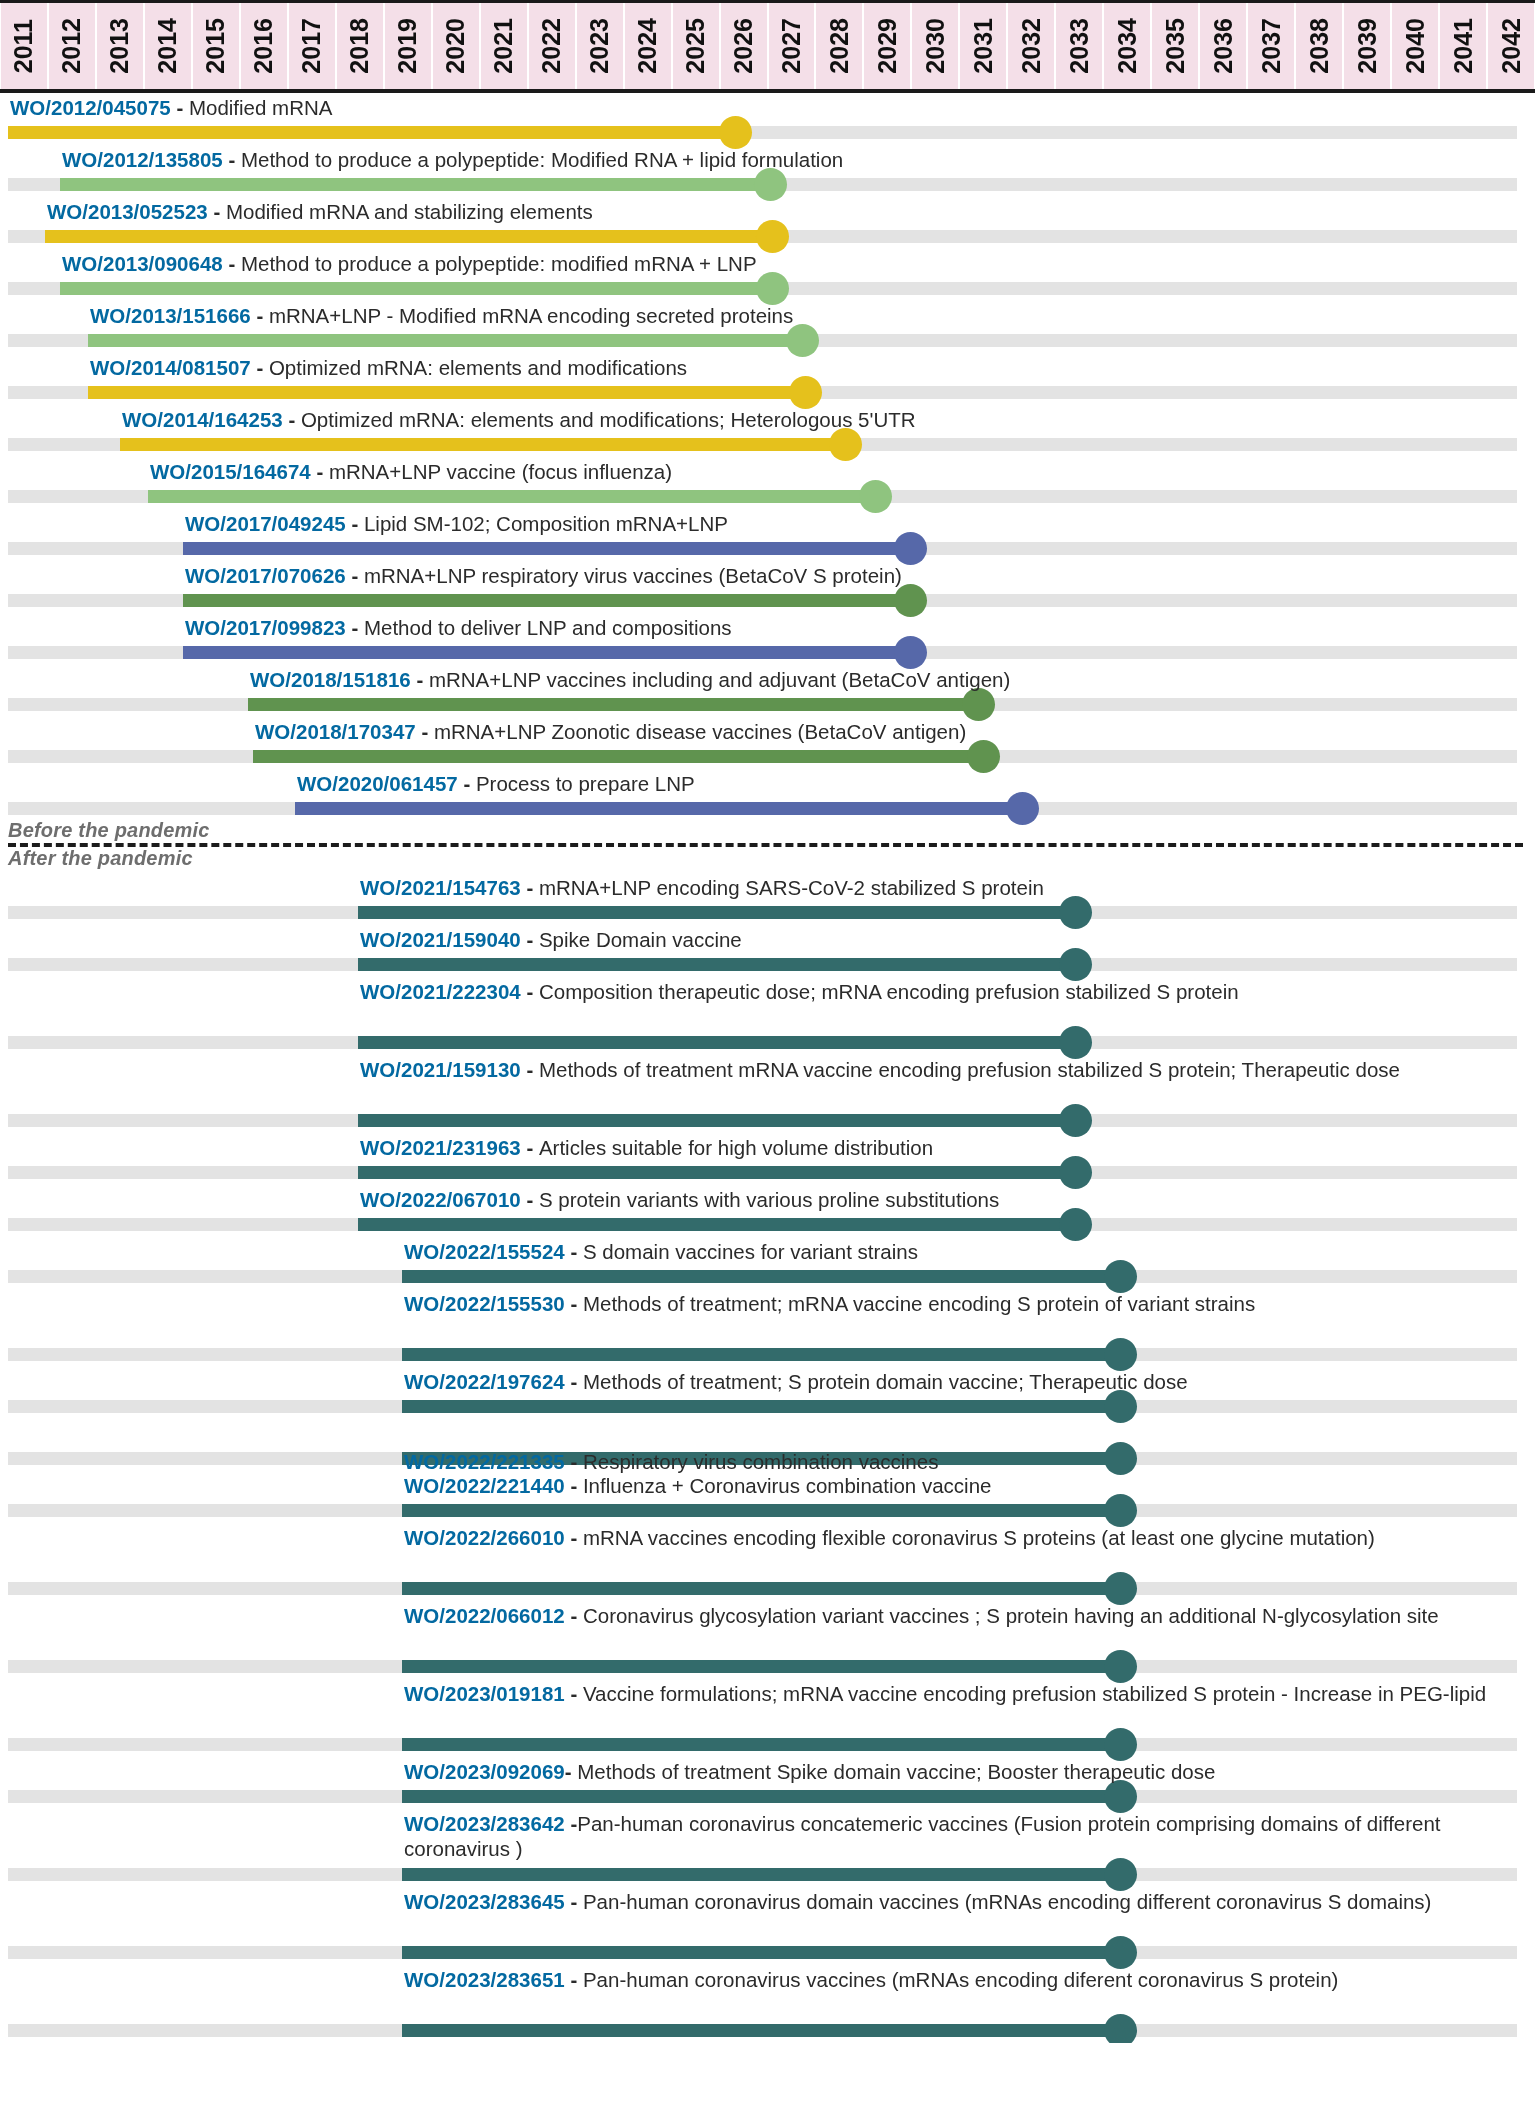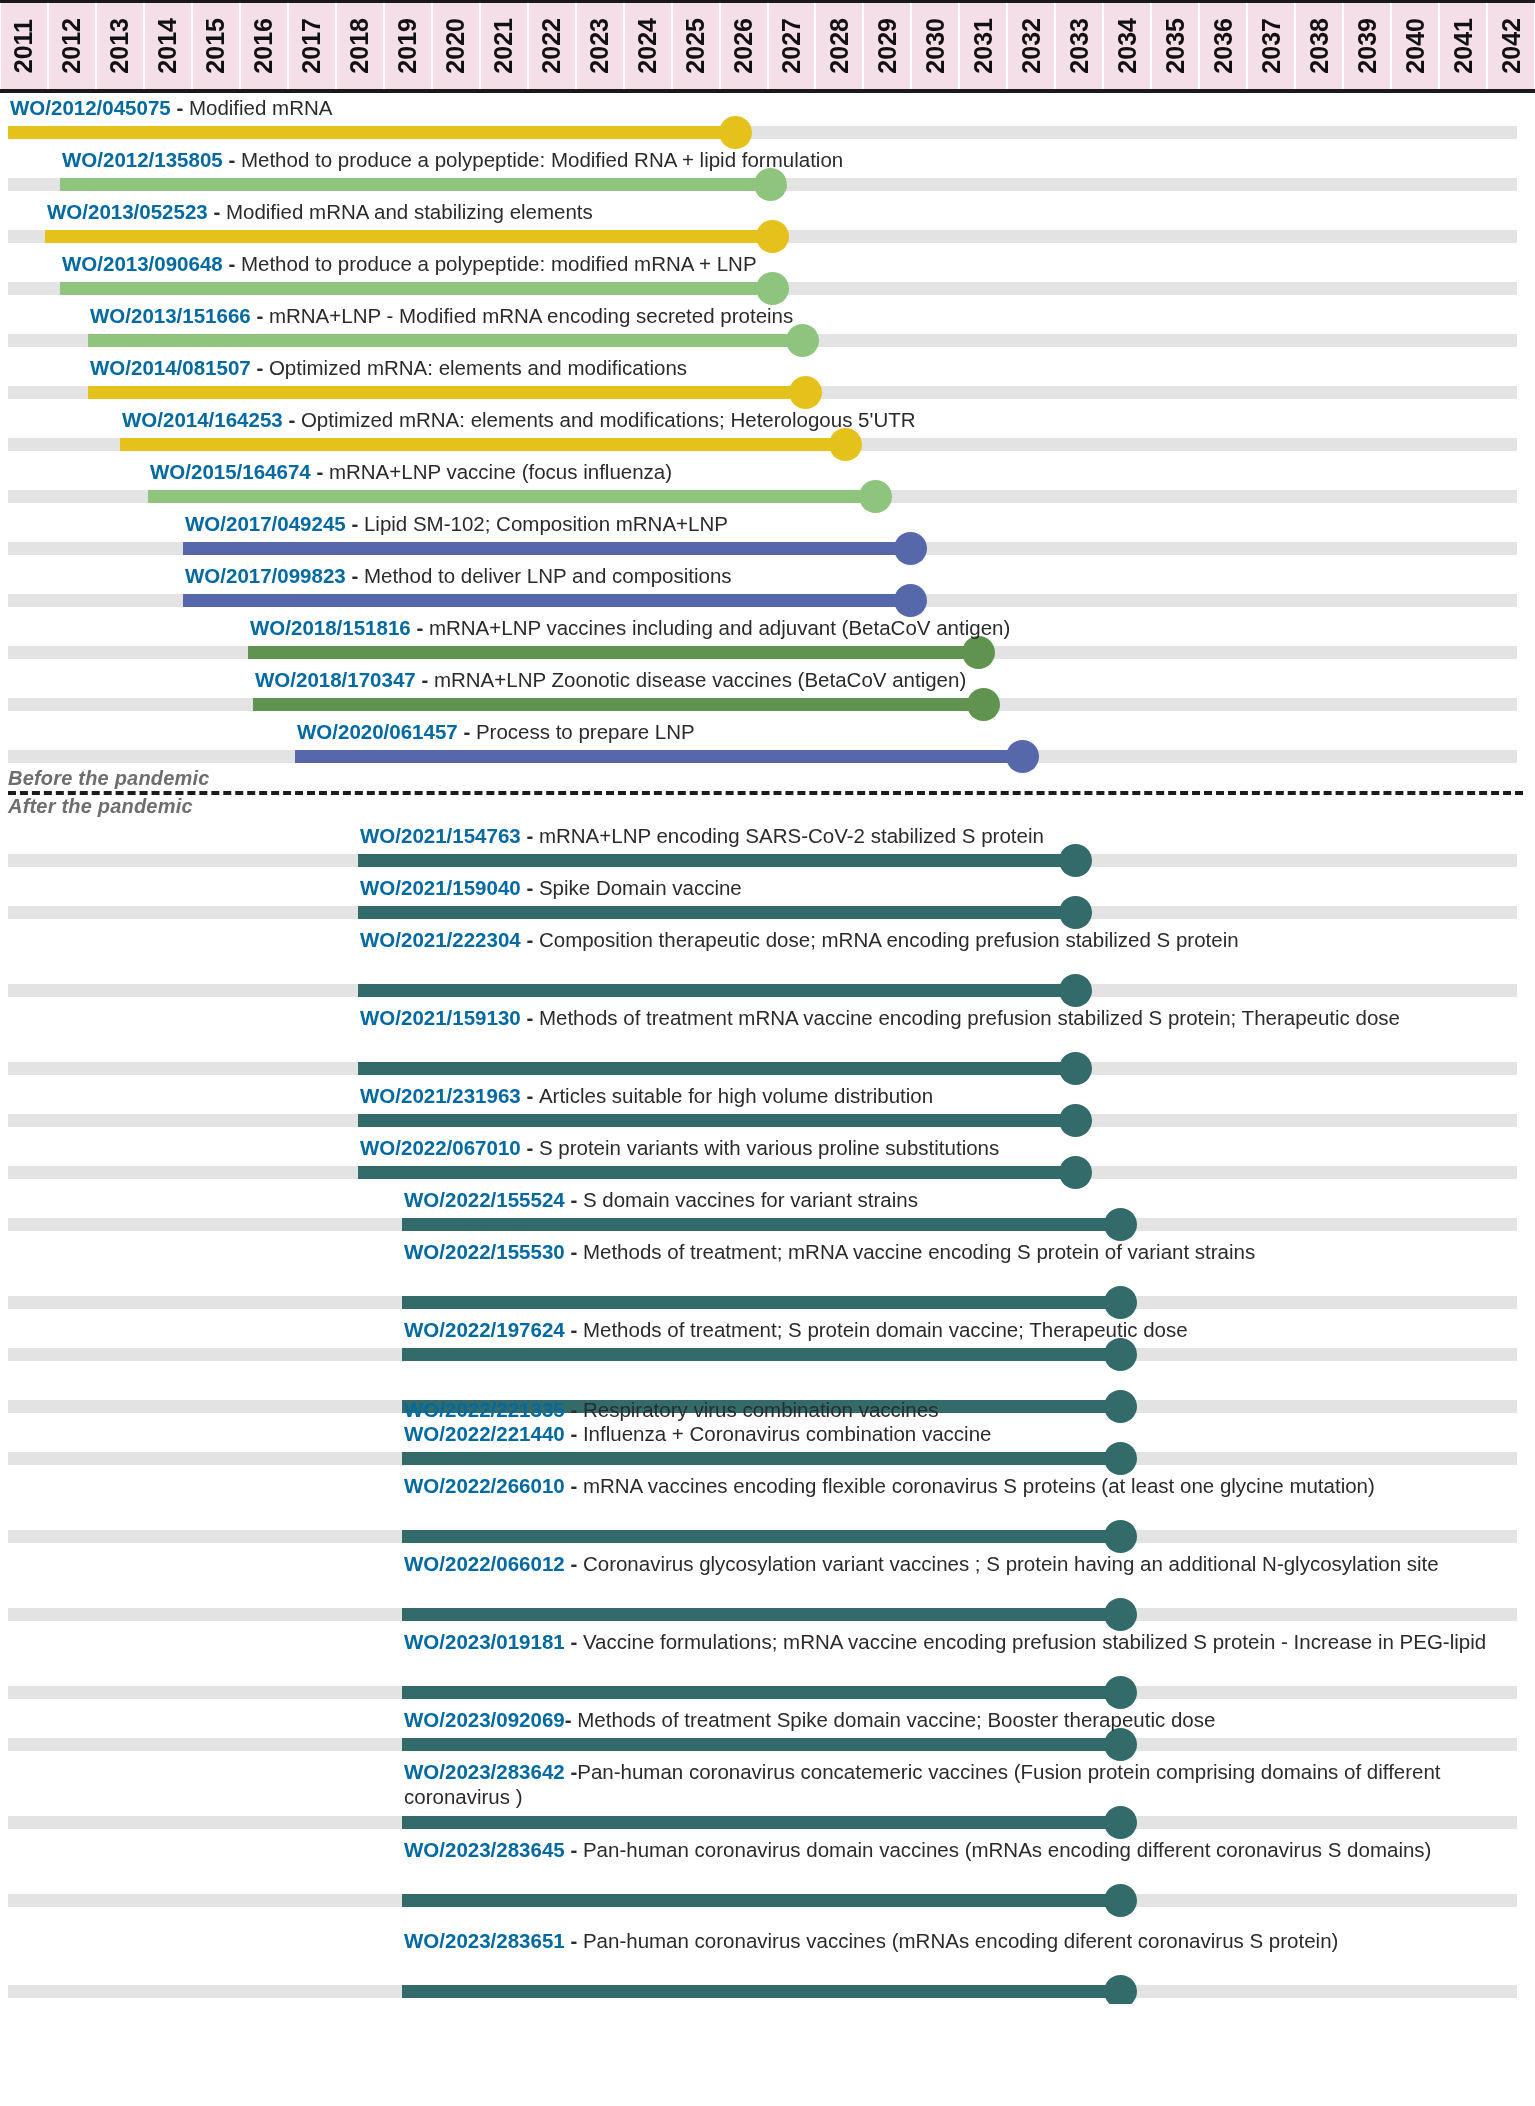--- a/index.html
+++ b/index.html
@@ -261,20 +261,26 @@
         <div class="bar" style="left: 148px; width: 727px; top: 33px; background: rgb(143, 196, 127);"></div>
         <div class="cap" style="left: 859px; top: 23px; background: rgb(143, 196, 127);"></div>
       </div>
       <div class="row" style="height: 52px;">
         <div class="row-label" style="left: 185px; top: 2px;"><b>WO/2017/049245</b><span style="font-weight: bold;"> - </span><span>Lipid SM-102; Composition mRNA+LNP</span></div>
         <div class="track" style="top: 33px;"></div>
         <div class="bar" style="left: 183px; width: 727px; top: 33px; background: rgb(86, 104, 169);"></div>
         <div class="cap" style="left: 894px; top: 23px; background: rgb(86, 104, 169);"></div>
       </div>
       <div class="row" style="height: 52px;">
+        <div class="row-label" style="left: 185px; top: 2px;"><b>WO/2017/070626</b><span style="font-weight: bold;"> - </span><span>mRNA+LNP respiratory virus vaccines (BetaCoV S protein)</span></div>
+        <div class="track" style="top: 33px;"></div>
+        <div class="bar" style="left: 183px; width: 727px; top: 33px; background: rgb(96, 147, 79);"></div>
+        <div class="cap" style="left: 894px; top: 23px; background: rgb(96, 147, 79);"></div>
+      </div>
+      <div class="row" style="height: 52px;">
         <div class="row-label" style="left: 185px; top: 2px;"><b>WO/2017/099823</b><span style="font-weight: bold;"> - </span><span>Method to deliver LNP and compositions</span></div>
         <div class="track" style="top: 33px;"></div>
         <div class="bar" style="left: 183px; width: 727px; top: 33px; background: rgb(86, 104, 169);"></div>
         <div class="cap" style="left: 894px; top: 23px; background: rgb(86, 104, 169);"></div>
       </div>
       <div class="row" style="height: 52px;">
         <div class="row-label" style="left: 250px; top: 2px;"><b>WO/2018/151816</b><span style="font-weight: bold;"> - </span><span>mRNA+LNP vaccines including and adjuvant (BetaCoV antigen)</span></div>
         <div class="track" style="top: 33px;"></div>
         <div class="bar" style="left: 248px; width: 730px; top: 33px; background: rgb(96, 147, 79);"></div>
         <div class="cap" style="left: 962px; top: 23px; background: rgb(96, 147, 79);"></div>
@@ -395,21 +401,21 @@
         <div class="track" style="top: 59px;"></div>
         <div class="bar" style="left: 402px; width: 718px; top: 59px; background: rgb(51, 107, 107);"></div>
         <div class="cap" style="left: 1104px; top: 49px; background: rgb(51, 107, 107);"></div>
       </div>
       <div class="row" style="height: 78px;">
         <div class="row-label wrap" style="left: 404px; top: 2px; width: 1123px;"><b>WO/2023/283645</b><span style="font-weight: bold;"> - </span><span>Pan-human coronavirus domain vaccines (mRNAs encoding different coronavirus S domains)</span></div>
         <div class="track" style="top: 59px;"></div>
         <div class="bar" style="left: 402px; width: 718px; top: 59px; background: rgb(51, 107, 107);"></div>
         <div class="cap" style="left: 1104px; top: 49px; background: rgb(51, 107, 107);"></div>
       </div>
-      <div class="row" style="height: 78px; margin-top: 13px;">
+      <div class="row" style="height: 78px;">
         <div class="row-label wrap" style="left: 404px; top: 2px; width: 1123px;"><b>WO/2023/283651</b><span style="font-weight: bold;"> - </span><span>Pan-human coronavirus  vaccines (mRNAs encoding diferent coronavirus S protein)</span></div>
         <div class="track" style="top: 59px;"></div>
         <div class="bar" style="left: 402px; width: 718px; top: 59px; background: rgb(51, 107, 107);"></div>
         <div class="cap" style="left: 1104px; top: 49px; background: rgb(51, 107, 107);"></div>
       </div>
     </div>
 
 </div>
 
 </body></html>

